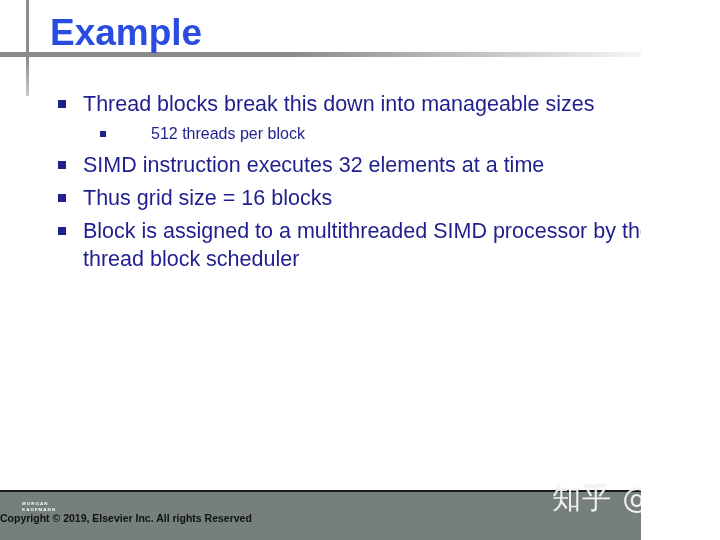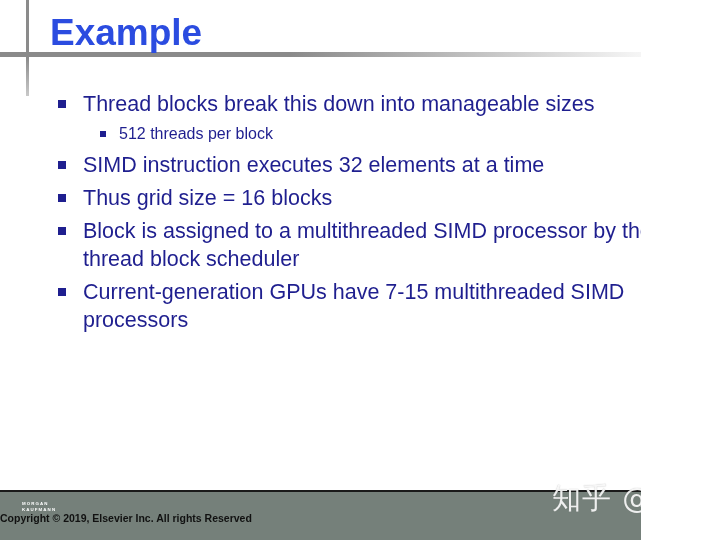--- a/index.html
+++ b/index.html
@@ -87,20 +87,21 @@
   .lvl1 {
     font-size: 21.5px;
     line-height: 28px;
     margin-bottom: 5px;
   }
   .lvl2 {
     font-size: 16px;
     line-height: 22px;
     margin-bottom: 6px;
     margin-left: 42px;
+    gap: 32px;
   }
   .bullet-mark {
     flex: 0 0 auto;
     background: #1f1f8f;
   }
   .lvl1 .bullet-mark {
     width: 8px;
     height: 8px;
     margin-top: 10px;
     margin-right: 17px;
@@ -213,24 +214,20 @@
       <span class="bullet-text">SIMD instruction executes 32 elements at a time</span>
     </div>
     <div class="bullet-row lvl1">
       <span class="bullet-mark"></span>
       <span class="bullet-text">Thus grid size = 16 blocks</span>
     </div>
     <div class="bullet-row lvl1">
       <span class="bullet-mark"></span>
       <span class="bullet-text">Block is assigned to a multithreaded SIMD processor by the thread block scheduler</span>
     </div>
-    <div class="bullet-row lvl1">
-      <span class="bullet-mark"></span>
-      <span class="bullet-text">Current-generation GPUs have 7-15 multithreaded SIMD processors</span>
-    </div>
   </div>
 
   <div class="footer-line"></div>
   <div class="footer-band"></div>
 
   <div class="mk-logo">
     <div class="mk-sub">MORGAN KAUFMANN</div>
   </div>
 
   <div class="copyright">Copyright © 2019, Elsevier Inc. All rights Reserved</div>

